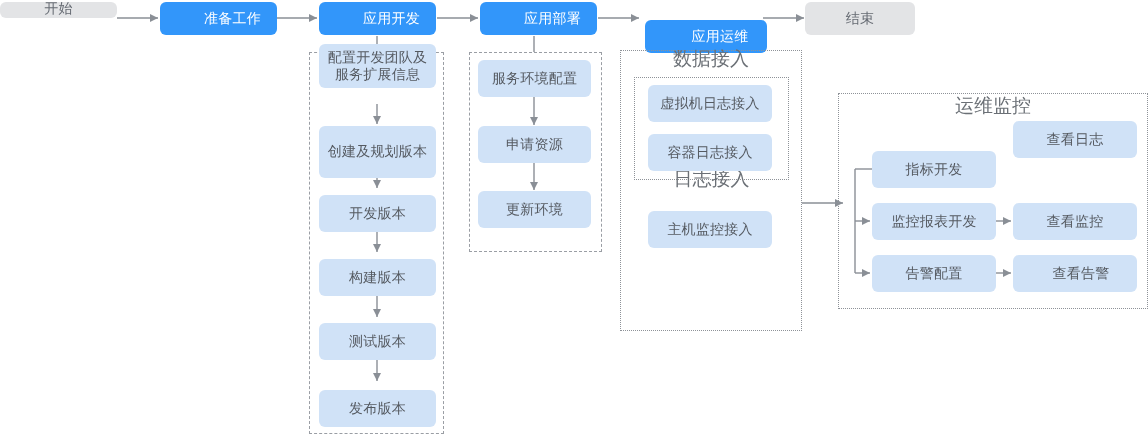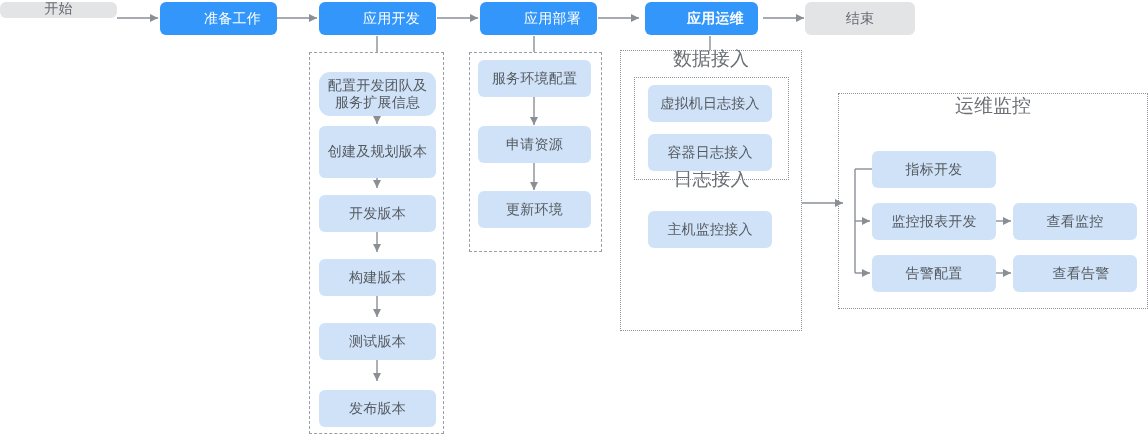--- a/index.html
+++ b/index.html
@@ -123,27 +123,27 @@
   </svg>
 
   <div class="node start-end" style="left:0px; top:2px; width:117px; height:16px;font-family:Liberation Mono, monospace;">开始</div>
 
   <div class="node primary" style="left:160px; top:2px; width:117px; height:33px;">准备工作</div>
 
   <div class="node primary" style="left:319px; top:2px; width:117px; height:33px;">应用开发</div>
 
   <div class="node primary" style="left:480px; top:2px; width:117px; height:33px;">应用部署</div>
 
-  <div class="node primary" style="left:645px; top:2px; width:113px; height:33px;font-weight:bold;">应用运维</div>
+  <div class="node primary" style="left:645px; top:20px; width:122px; height:33px;">应用运维</div>
 
   <div class="node start-end" style="left:805px; top:2px; width:110px; height:33px;">结束</div>
 
   <div class="group" style="left:309px; top:52px; width:135px; height:382px;"></div>
 
-  <div class="node sub" style="left:319px; top:72px; width:117px; height:44px;border-radius:11px;">配置开发团队及
+  <div class="node sub" style="left:319px; top:44px; width:117px; height:44px;">配置开发团队及
 服务扩展信息</div>
   <div class="node sub" style="left:319px; top:126px; width:117px; height:52px;text-align:right;">创建及规划版本</div>
   <div class="node sub" style="left:319px; top:195px; width:117px; height:37px;">开发版本</div>
   <div class="node sub" style="left:319px; top:259px; width:117px; height:37px;">构建版本</div>
   <div class="node sub" style="left:319px; top:323px; width:117px; height:37px;">测试版本</div>
   <div class="node sub" style="left:319px; top:390px; width:117px; height:37px;">发布版本</div>
 
   <div class="group" style="left:469px; top:52px; width:133px; height:200px;"></div>
 
   <div class="node sub" style="left:478px; top:60px; width:113px; height:37px;">服务环境配置</div>
@@ -161,16 +161,17 @@
 
   <div class="node sub" style="left:648px; top:211px; width:124px; height:37px;">主机监控接入</div>
 
   <div class="group dotted" style="left:838px; top:93px; width:310px; height:216px;"></div>
   <div class="group-label" style="left:838px; top:97px; width:310px; height:17px; line-height:17px;">运维监控</div>
 
   <div class="node sub" style="left:872px; top:151px; width:124px; height:37px;">指标开发</div>
   <div class="node sub" style="left:872px; top:203px; width:124px; height:37px;">监控报表开发</div>
   <div class="node sub" style="left:872px; top:255px; width:124px; height:37px;">告警配置</div>
 
+  <div class="node sub" style="left:1013px; top:121px; width:124px; height:37px;">查看日志</div>
   <div class="node sub" style="left:1013px; top:203px; width:124px; height:37px;">查看监控</div>
   <div class="node sub" style="left:1013px; top:255px; width:124px; height:37px;padding-left:12px;">查看告警</div>
 
 </div>
 
 </body></html>

